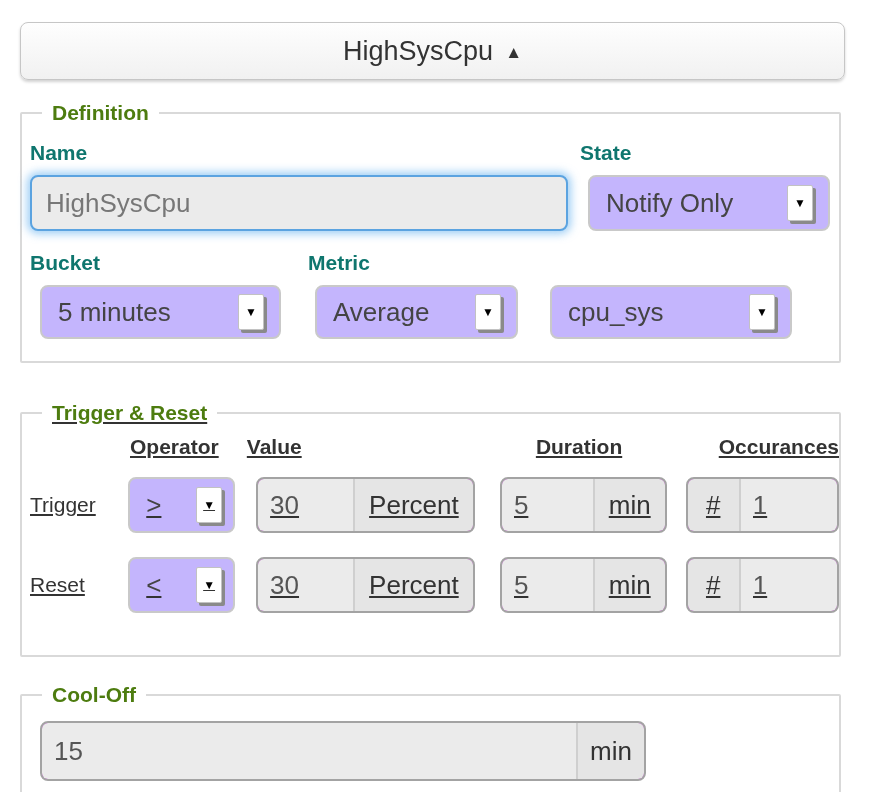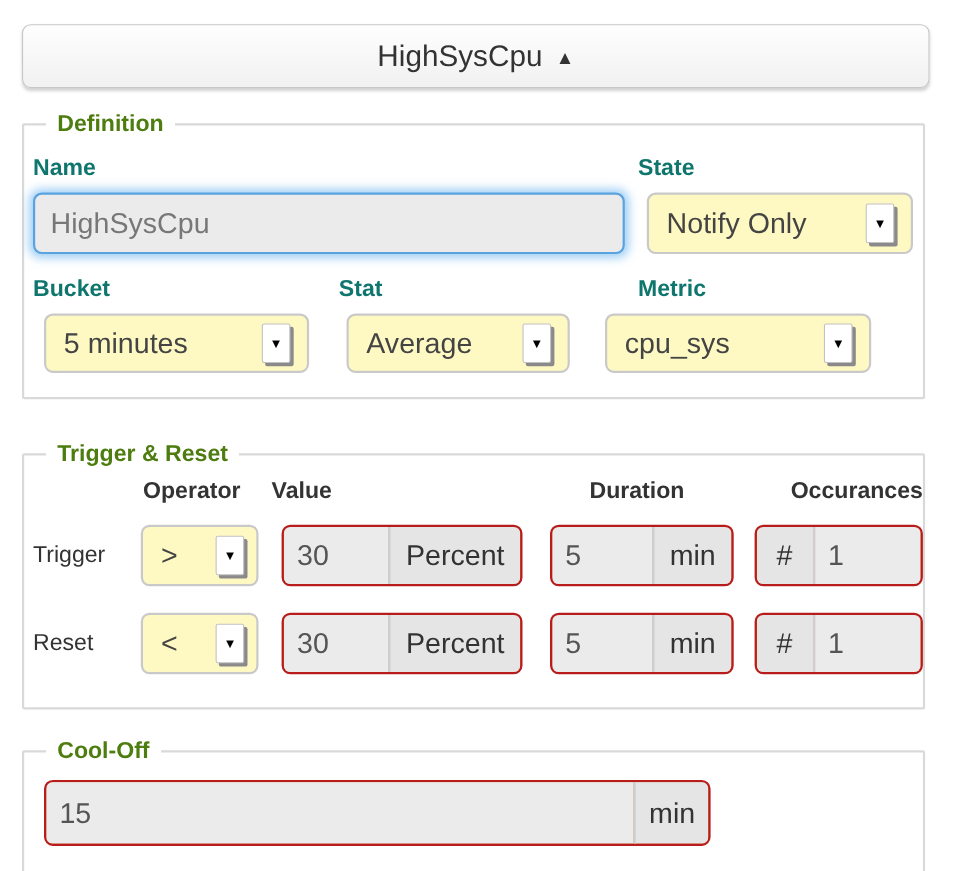--- a/index.html
+++ b/index.html
@@ -25,21 +25,21 @@
     box-sizing:border-box;min-width:0;
     margin:0 0 0 20px;width:821px;
     border:2px solid #d9d9d9;border-radius:2px;
     padding:0 0 20px 0;
   }
   legend{
     font-size:21px;font-weight:bold;color:#4d7c0f;
     margin-left:20px;padding:0 10px;
   }
   .fd-def{margin-top:21px;padding-bottom:22px;}
-  .fd-tr{margin-top:38px;padding-bottom:30px;}
+  .fd-tr{margin-top:38px;padding-bottom:42px;text-decoration:underline;}
   .fd-co{margin-top:26px;padding-bottom:24px;}
   
   .row-labels{display:flex;font-size:21px;font-weight:bold;color:#0f766e;}
   .def-l1{margin:16px 0 0 8px;}
   .def-l1 .lbl-name{width:550px;}
   .def-l2{margin:20px 0 0 8px;}
   .def-l2 .lbl-bucket{width:278px;}
   .def-l2 .lbl-stat{width:272px;}
   
   input{font-family:inherit;}
@@ -50,21 +50,21 @@
   }
   .def-c1{display:flex;margin:10px 0 0 8px;}
   .name-input{
     width:538px;height:56px;color:#777;
     border-color:#5ba3e0;
     box-shadow:0 0 9px 3px rgba(82,168,236,0.55);
   }
   
   .sel{
     box-sizing:border-box;display:flex;align-items:center;
-    background:#fef9c3;border:2px solid #c9c9c9;border-radius:8px;
+    background:#c4b5fd;border:2px solid #c9c9c9;border-radius:8px;
     height:54px;padding:0 8px 0 16px;
     font-size:26px;color:#444;cursor:pointer;
   }
   .sel .sel-text{flex:1;white-space:nowrap;overflow:hidden;}
   .sel-btn{
     flex:none;width:24px;height:34px;margin-right:7px;
     background:#fff;border:1px solid #c2c2c2;border-radius:2px;
     box-shadow:3px 3px 0 0 #8a8a8a;
     display:flex;align-items:center;justify-content:center;
     font-size:12px;color:#000;
@@ -78,21 +78,21 @@
   .tr-headers{display:flex;font-size:21px;font-weight:bold;color:#333;margin:10px 0 0 0;}
   .tr-headers .h-op{margin-left:108px;width:122px;}
   .tr-headers .h-val{width:257px;}
   .tr-headers .h-dur{width:191px;margin-left:43px;}
   .tr-row{display:flex;align-items:center;margin:18px 0 0 8px;}
   .tr-row + .tr-row{margin-top:24px;}
   .row-label{width:102px;font-size:21px;color:#333;}
   .sel-op{width:110px;height:56px;padding:0 4px 0 16px;}
   .grp{
     box-sizing:border-box;display:flex;height:56px;
-    background:#c2410c;border:2px solid #b91c1c;border-radius:8px;
+    background:#a21caf;border:2px solid #a3a3a3;border-radius:8px;
     overflow:hidden;
   }
   .grp input{
     border:none;background:#ebebeb;outline:none;
     font-size:26px;color:#555;padding:0 12px;min-width:0;width:100%;
     box-sizing:border-box;
   }
   .addon{
     flex:none;display:flex;align-items:center;justify-content:center;
     background:#e5e5e5;border-left:2px solid #cfcfcf;
@@ -127,21 +127,20 @@
   <div class="def-c1">
     <input class="txt name-input" type="text" value="HighSysCpu" style="">
     <div class="sel sel-state">
       <span class="sel-text">Notify Only</span>
       <span class="sel-btn">▼</span>
     </div>
   </div>
 
   <div class="row-labels def-l2">
     <span class="lbl-bucket">Bucket</span>
-    <span class="lbl-stat">Stat</span>
     <span>Metric</span>
   </div>
   <div class="def-c2">
     <div class="sel sel-bucket">
       <span class="sel-text">5 minutes</span>
       <span class="sel-btn">▼</span>
     </div>
     <div class="sel sel-stat">
       <span class="sel-text">Average</span>
       <span class="sel-btn">▼</span>

